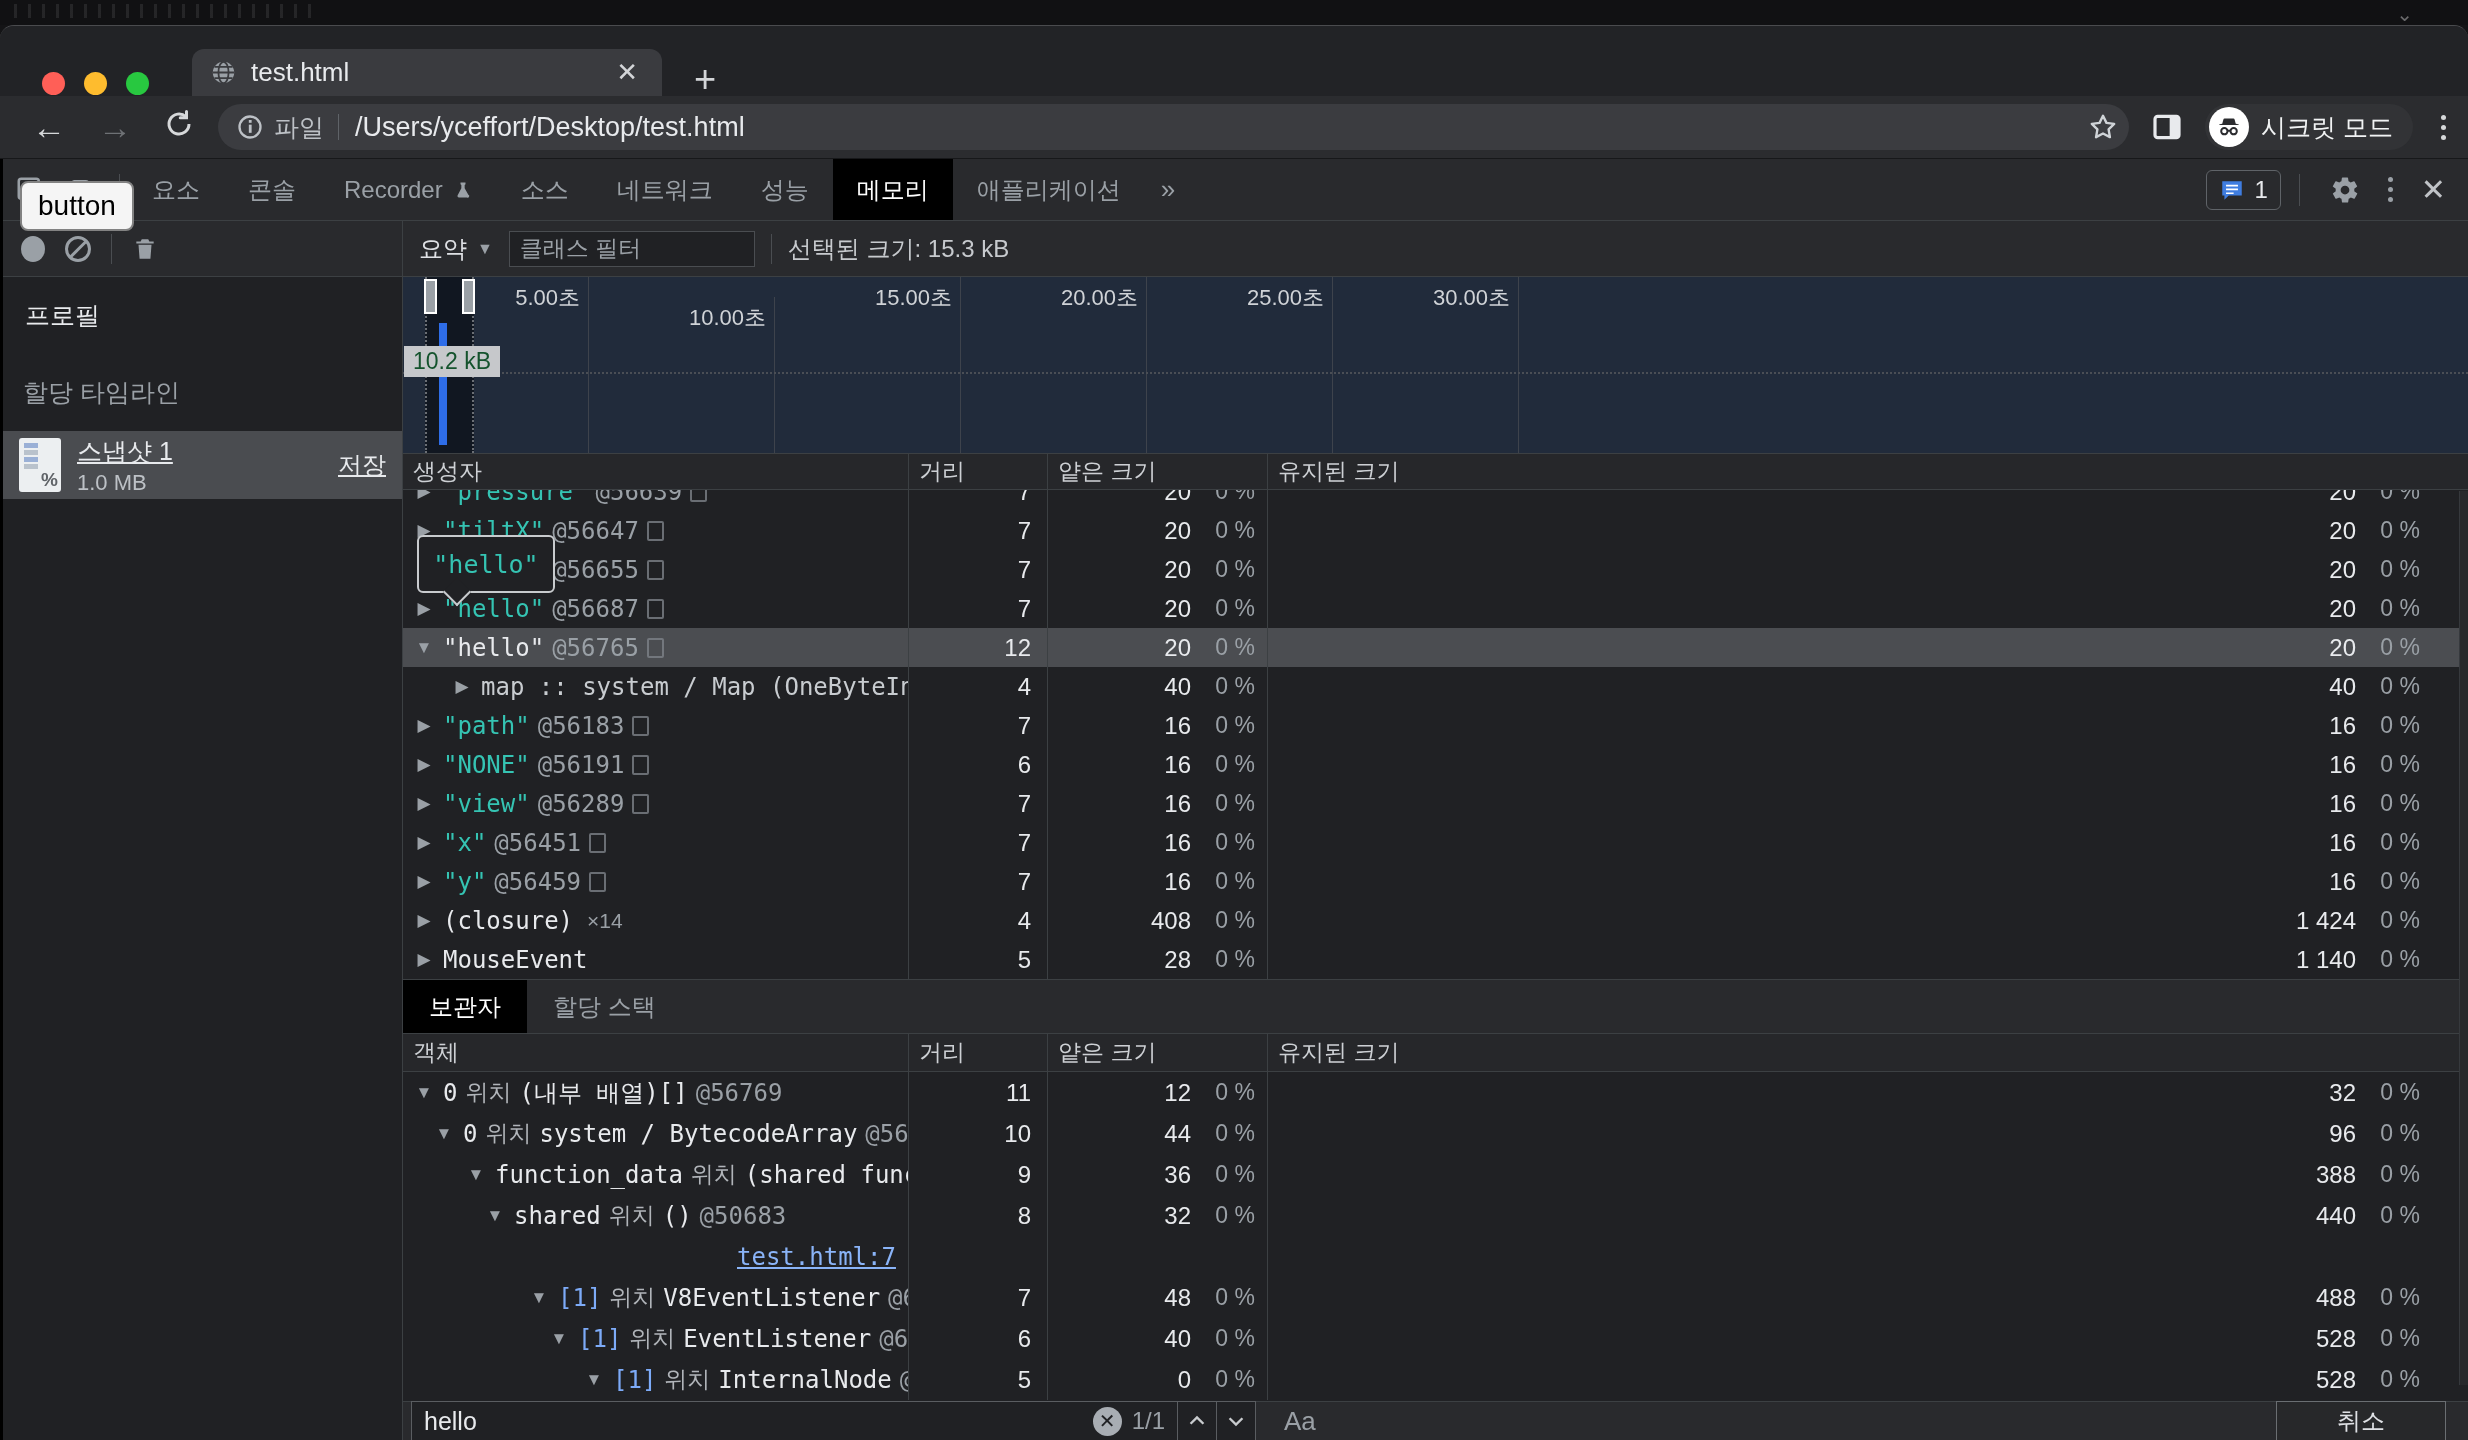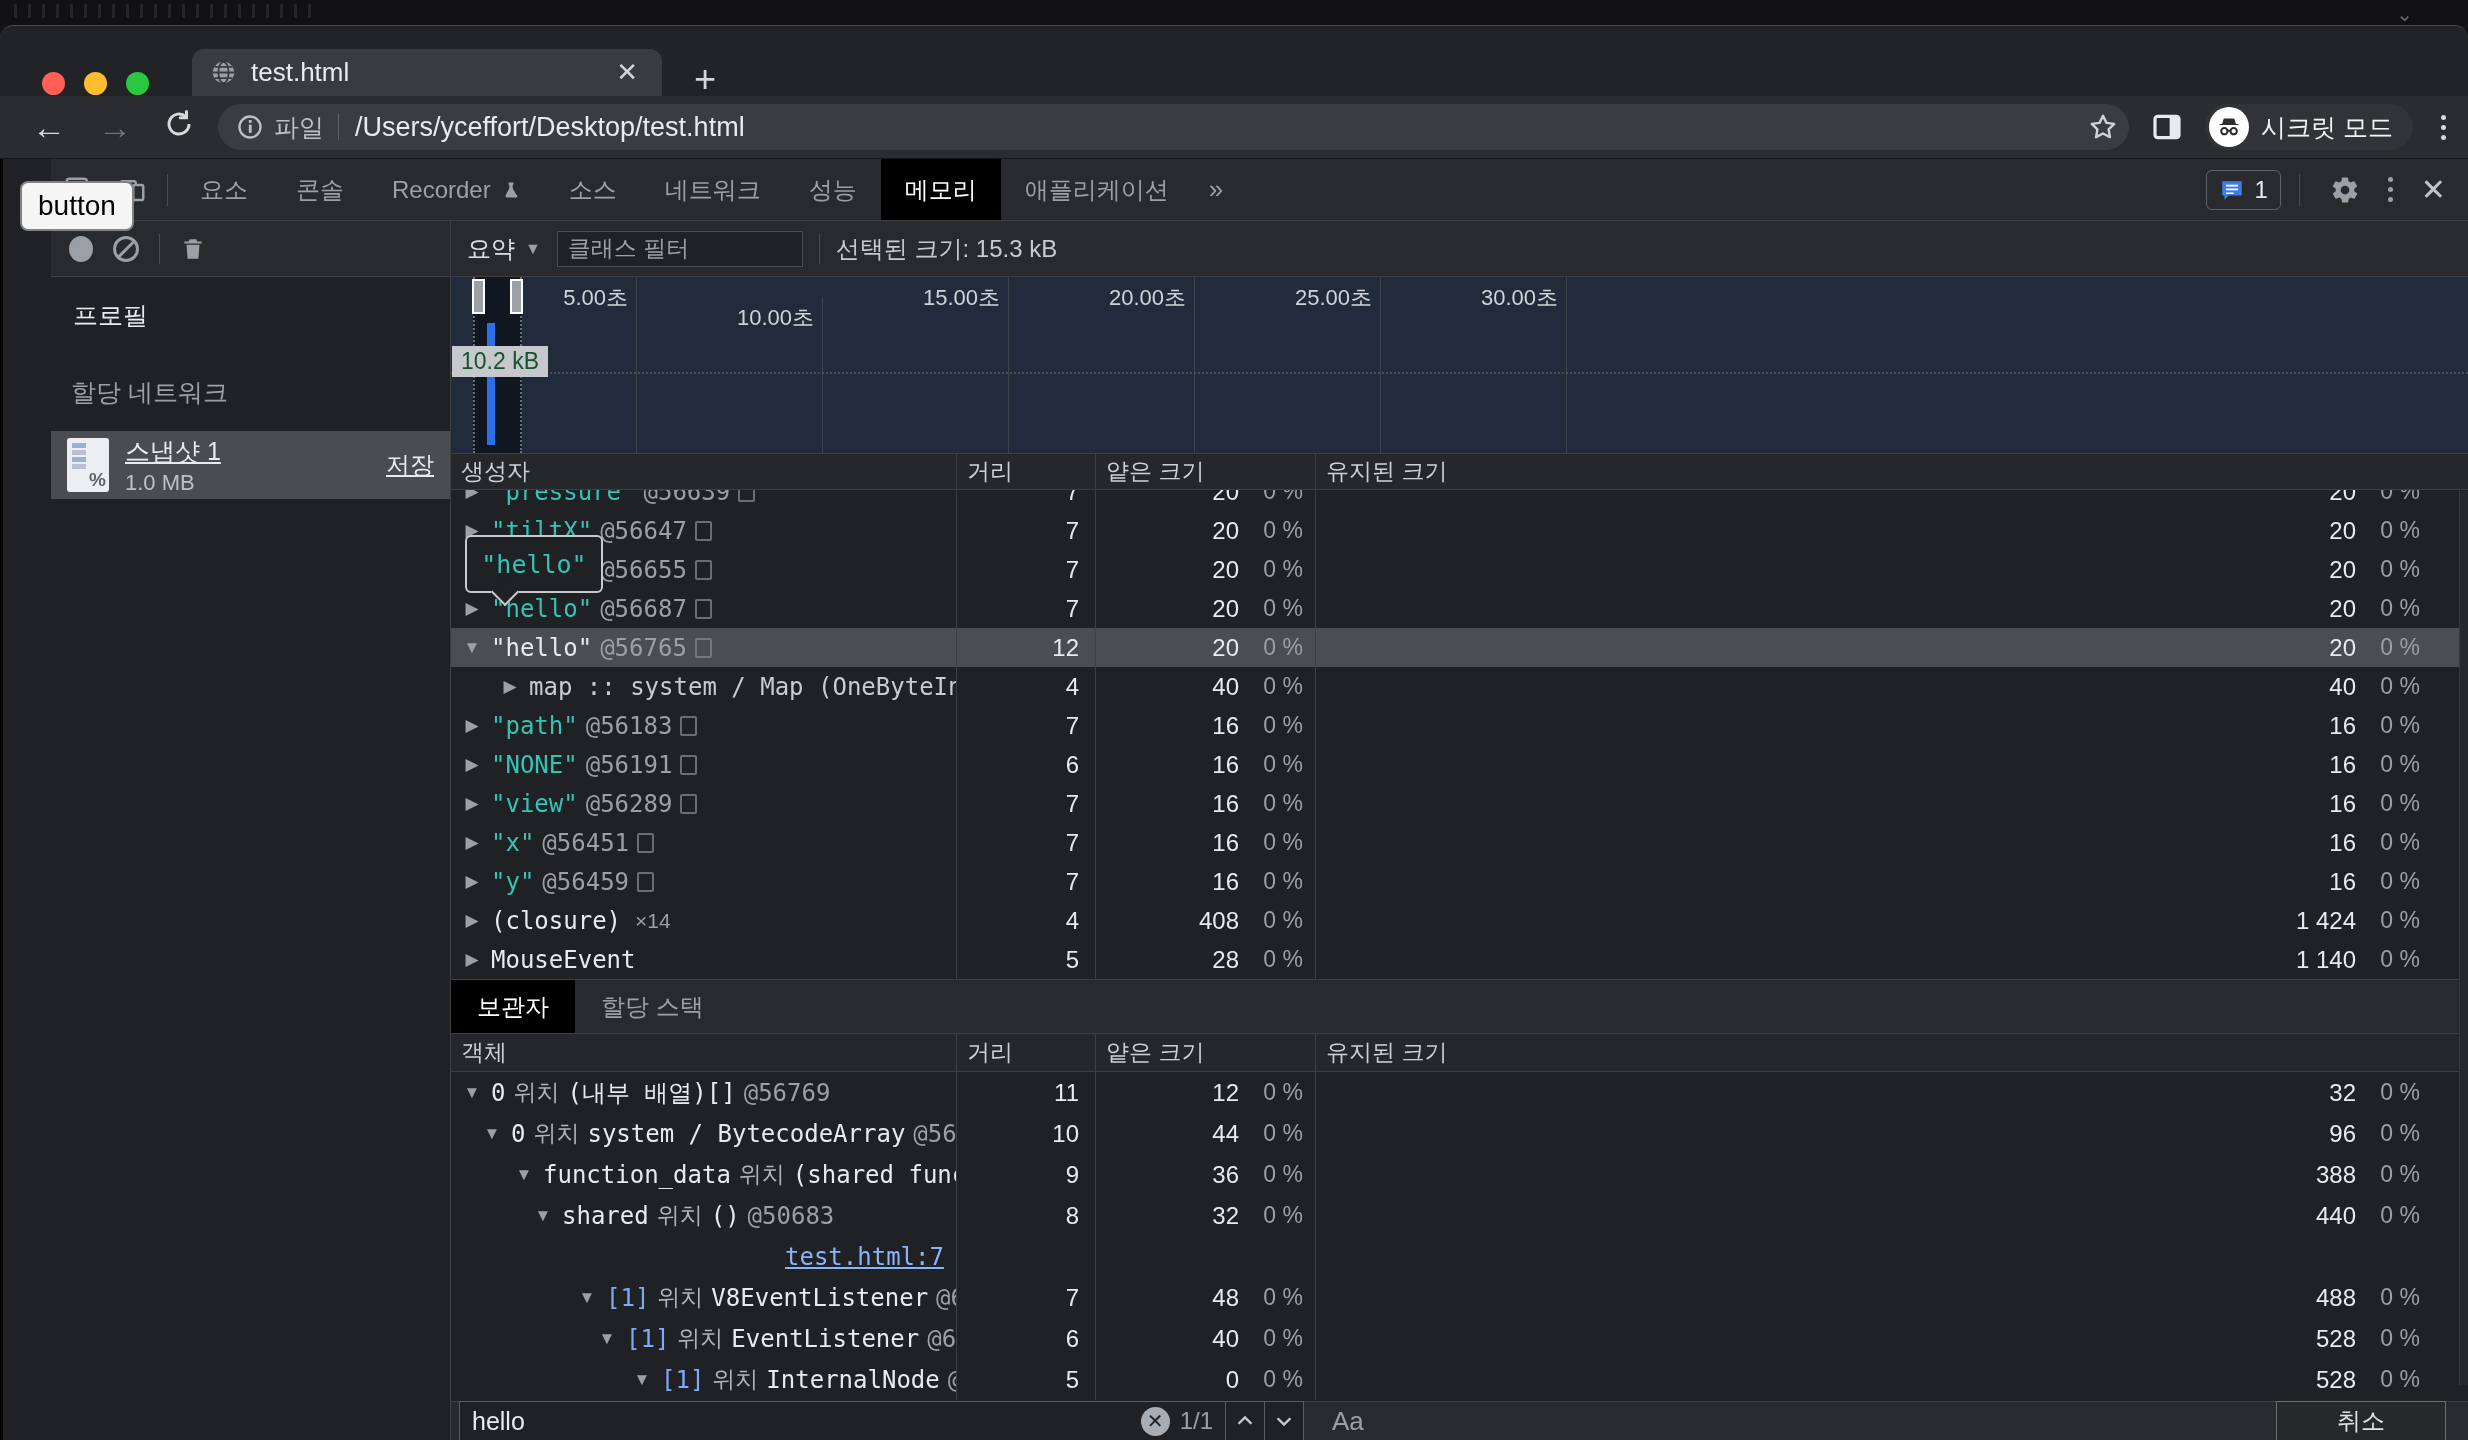--- a/index.html
+++ b/index.html
@@ -46,21 +46,21 @@
   .dots3 { display:flex; flex-direction:column; gap:5px; padding:0 6px; }
   .dots3 i { width:5px; height:5px; border-radius:50%; background:#d6d8da; display:block; }
 
   
   .content { display:flex; height:1281px;flex-direction:column; }
   .page { width:950px; background:#ffffff; position:relative; }
   .html-button { position:absolute; left:20px; top:22px; font-size:28px; color:#000;
     background:#f5f5f5; border:2px solid #828282; border-radius:8px; padding:7px 16px;
     font-family:"Liberation Sans","DejaVu Sans",sans-serif; }
 
-  .devtools { flex:1; background:#202124; border-left:3px solid #000; display:flex; flex-direction:column; color:#e8eaed;padding-left:48px; }
+  .devtools { flex:1; background:#202124; border-left:3px solid #000; display:flex; flex-direction:column; color:#e8eaed; }
 
   
   .dt-tabbar { height:62px; background:#292a2d; border-bottom:1px solid #3c4043;
     display:flex; align-items:stretch; }
   .dt-ic { display:flex; align-items:center; padding:0 12px; }
   .dt-sep { width:1px; height:32px; background:#4a4d51; align-self:center; margin:0 8px; }
   .dt-tab { display:flex; align-items:center; gap:10px; padding:0 24px; color:#9aa0a6; font-size:24px; }
   .dt-tab.active { background:#000; color:#fff; }
   .more-tabs { display:flex; align-items:center; color:#9aa0a6; font-size:26px; padding:0 16px; }
   .dt-right-ics { margin-left:auto; display:flex; align-items:center; gap:10px; padding-right:10px; }
@@ -344,21 +344,21 @@
           <input class="class-filter" placeholder="클래스 필터" style="">
           <span class="vline"></span>
           <span class="sel-size">선택된 크기: 15.3 kB</span>
         </div>
       </div>
 
       <div class="dt-main">
 
         <div class="dt-sidebar">
           <div class="sb-header">프로필</div>
-          <div class="sb-cat">할당 네트워크</div>
+          <div class="sb-cat">할당 타임라인</div>
           <div class="snapshot">
             <span class="snap-icon">
                 <i></i>
                 <i></i>
                 <i></i>
                 <i></i>
                 <b>%</b>
               </span>
             <span class="snap-texts">
               <div class="snap-name">스냅샷 1</div>

